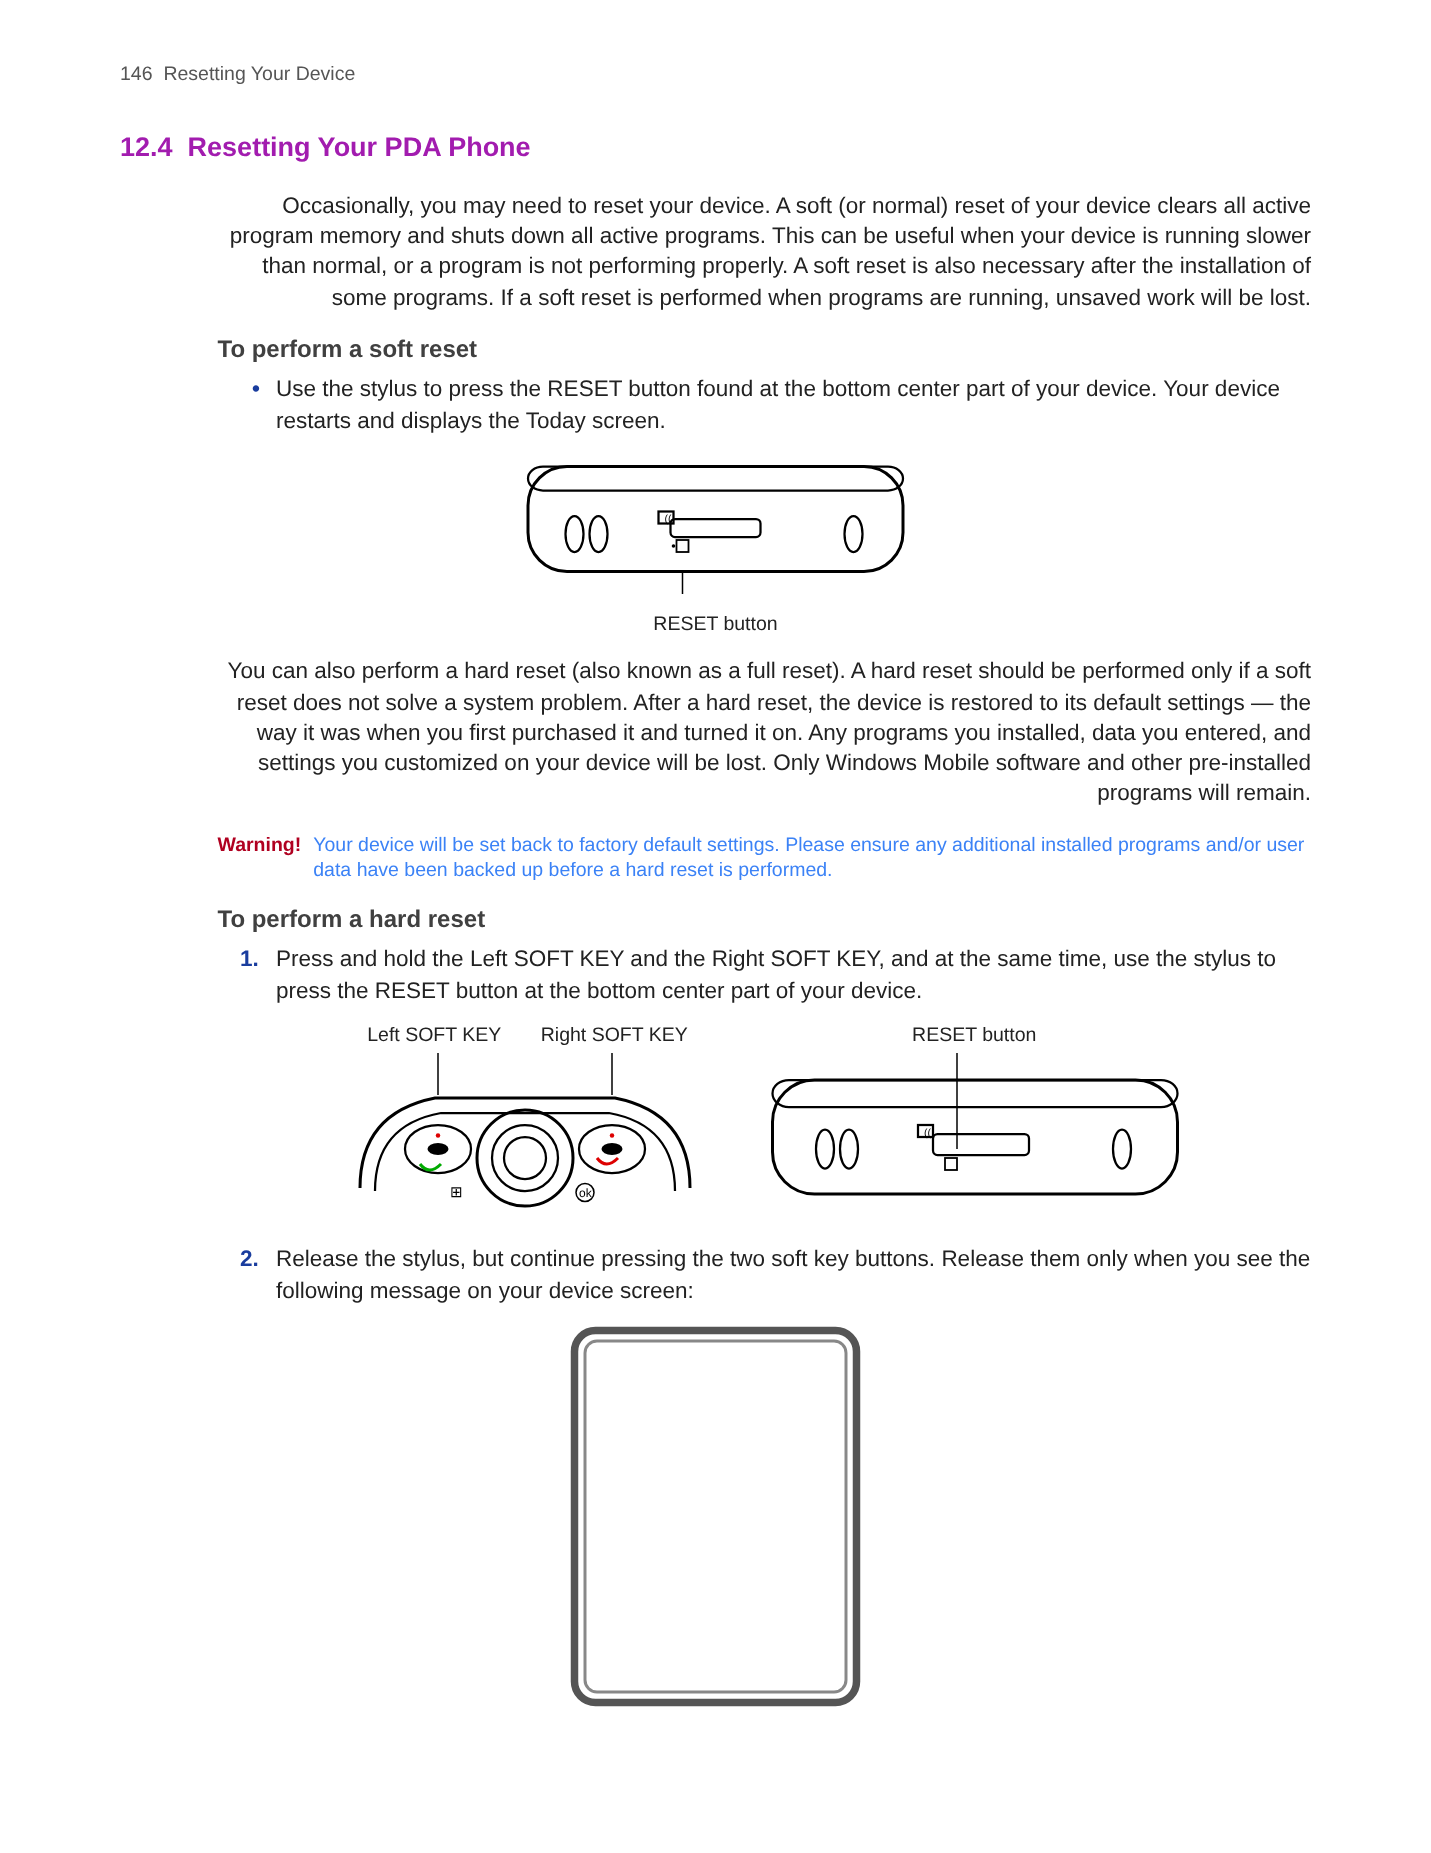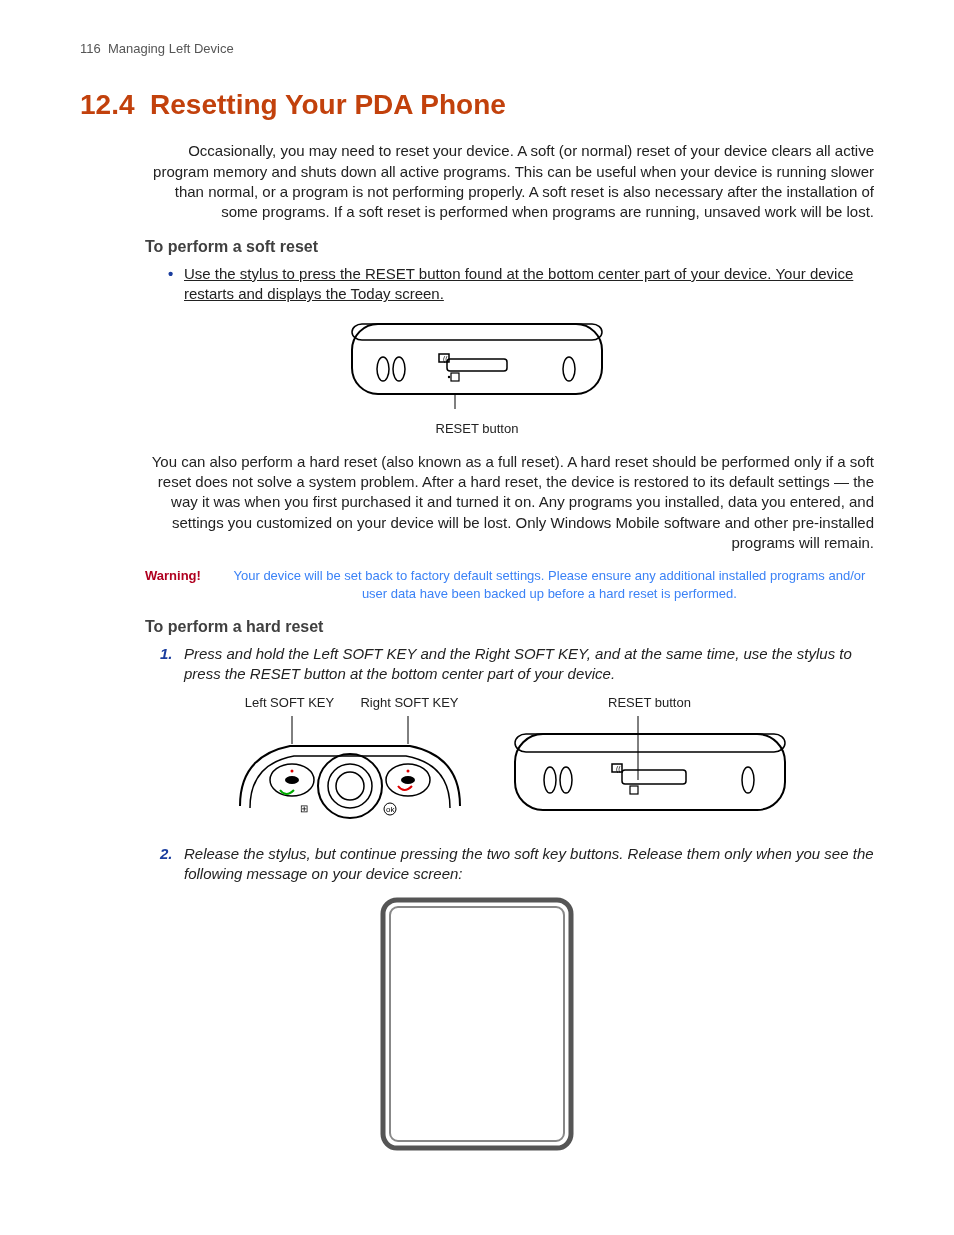--- a/index.html
+++ b/index.html
@@ -11,80 +11,77 @@
     width: 954px;
     box-sizing: border-box;
     line-height: 1.35;
   }
   .page-header {
     font-size: 13px;
     color: #555;
     margin-bottom: 28px;
   }
   h1.section-title {
-    color: #c2410c;
-    font-size: 28px;
+    color: #a21caf;
+    font-size: 18px;
     font-weight: 700;
     margin: 0 0 18px 0;
   }
   .intro, .midpara {
     margin: 0 0 14px 65px;
     text-align: right;
   }
   h2.sub {
     color: #404040;
     font-size: 16px;
     font-weight: 700;
     margin: 10px 0 6px 65px;
   }
   ul.bullet {
     margin: 0 0 10px 88px;
     padding: 0;
-    text-decoration: underline;
   }
   ul.bullet li {
     list-style: none;
     position: relative;
     padding-left: 16px;
   }
   ul.bullet li::before {
     content: "•";
     color: #1a3d9e;
     position: absolute;
     left: 0;
     top: 0;
     font-weight: bold;
   }
   ol.steps {
     margin: 0 0 10px 80px;
     padding: 0;
     counter-reset: step;
-    font-style: italic;
   }
   ol.steps > li {
     list-style: none;
     position: relative;
     padding-left: 24px;
     margin-bottom: 8px;
   }
   ol.steps > li::before {
     counter-increment: step;
     content: counter(step) ".";
     color: #1a3d9e;
     font-weight: 700;
     position: absolute;
     left: 0;
     top: 0;
   }
   .warning-row {
     display: flex;
     margin: 6px 0 14px 65px;
-    gap: 24px;
-    font-size: 13px;
-    text-align: center;
+    gap: 8px;
+    font-size: 13px;
   }
   .warning-label {
     color: #b00020;
     font-weight: 700;
     white-space: nowrap;
   }
   .warning-text {
     color: #3b82f6;
   }
   .fig {
@@ -109,22 +106,22 @@
     font-size: 13px;
     margin-bottom: 4px;
   }
   .labels-over span { flex:1; text-align:center; }
   svg { display:block; }
 </style>
 </head>
 <body>
 
 <div class="page-header">
-  <span>116</span>&nbsp;
-  <span>Managing Left Device</span>
+  <span>146</span>&nbsp;
+  <span>Resetting Your Device</span>
 </div>
 
 <h1 class="section-title">
   <span>12.4</span>&nbsp;&nbsp;<span>Resetting Your PDA Phone</span>
 </h1>
 
 <p class="intro">Occasionally, you may need to reset your device. A soft (or normal) reset of your device clears all active program memory and shuts down all active programs. This can be useful when your device is running slower than normal, or a program is not performing properly. A soft reset is also necessary after the installation of some programs. If a soft reset is performed when programs are running, unsaved work will be lost.</p>
 
 <h2 class="sub">To perform a soft reset</h2>
 <ul class="bullet">

